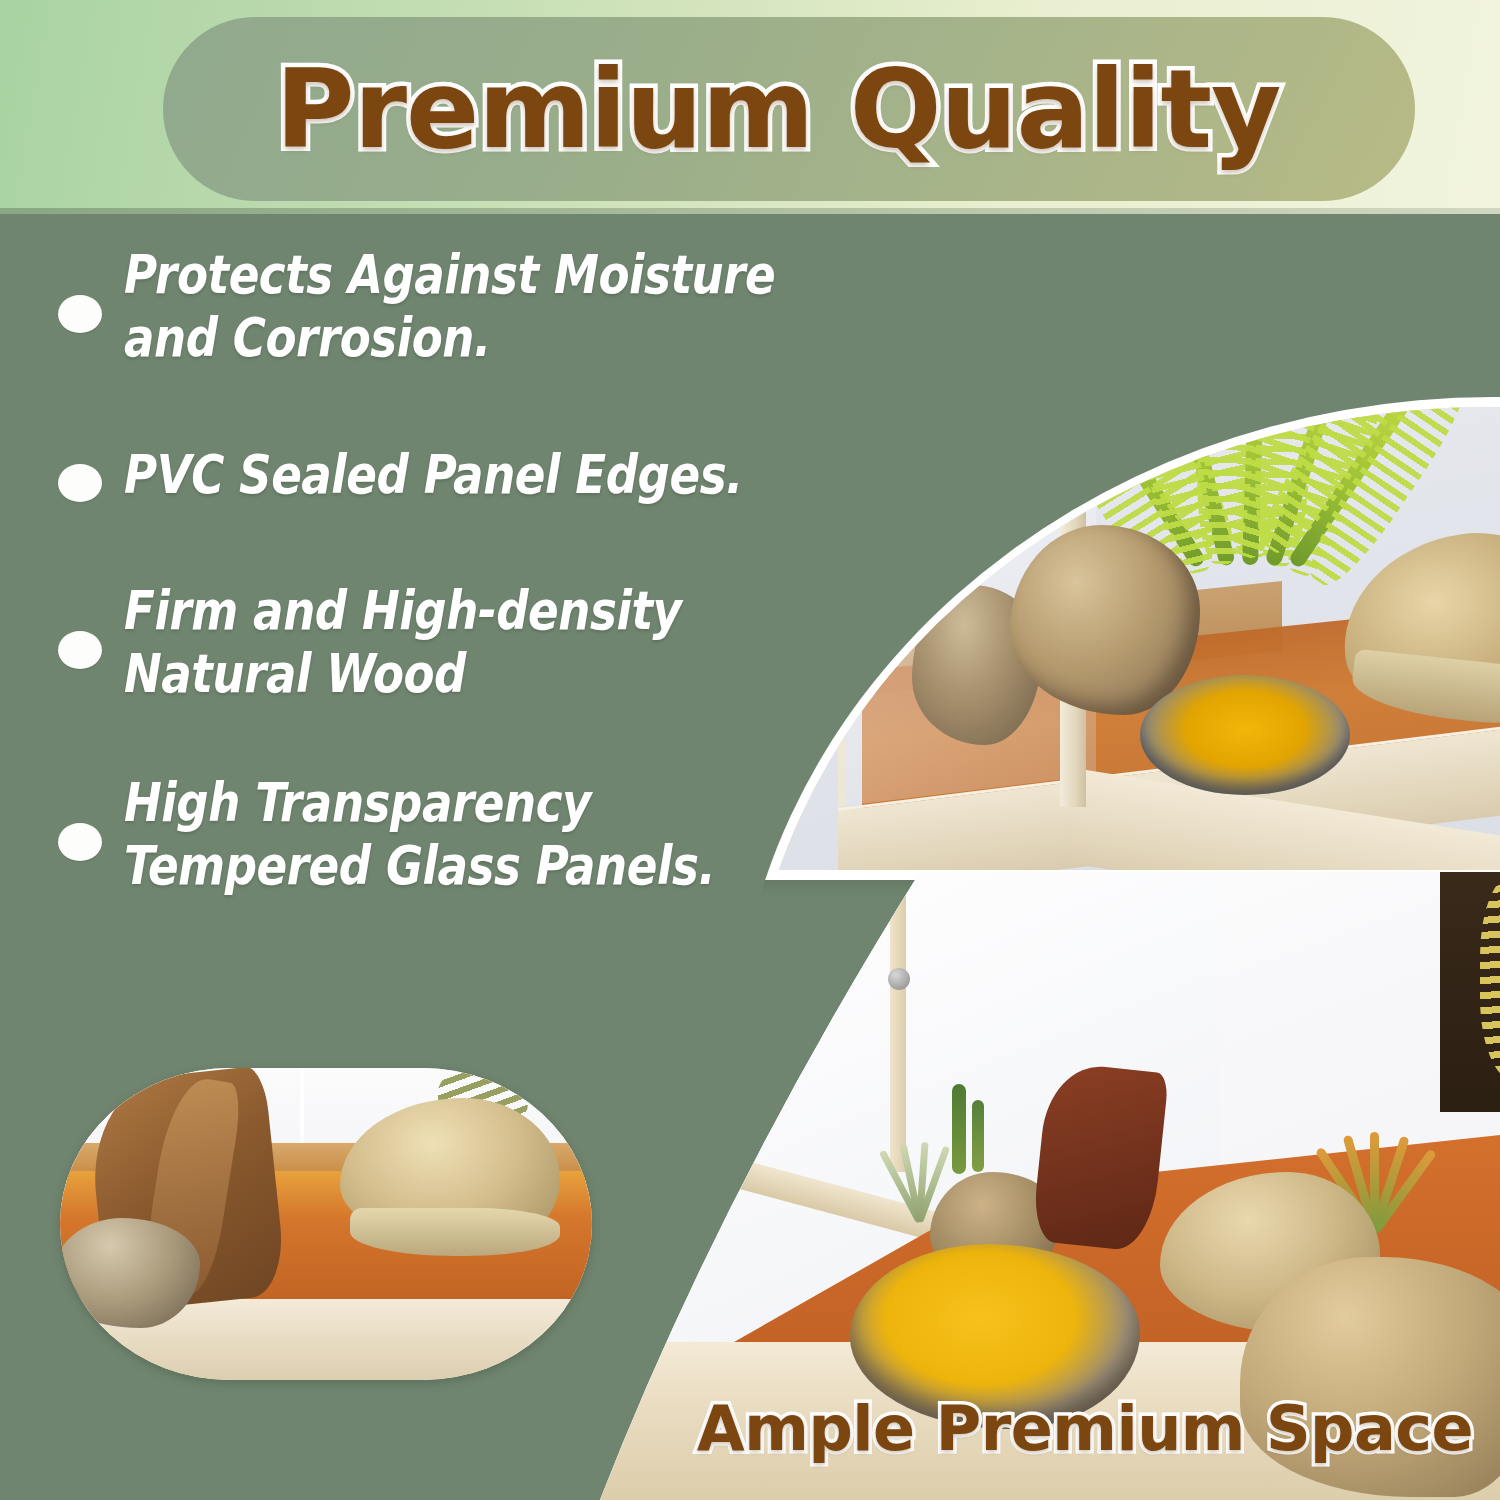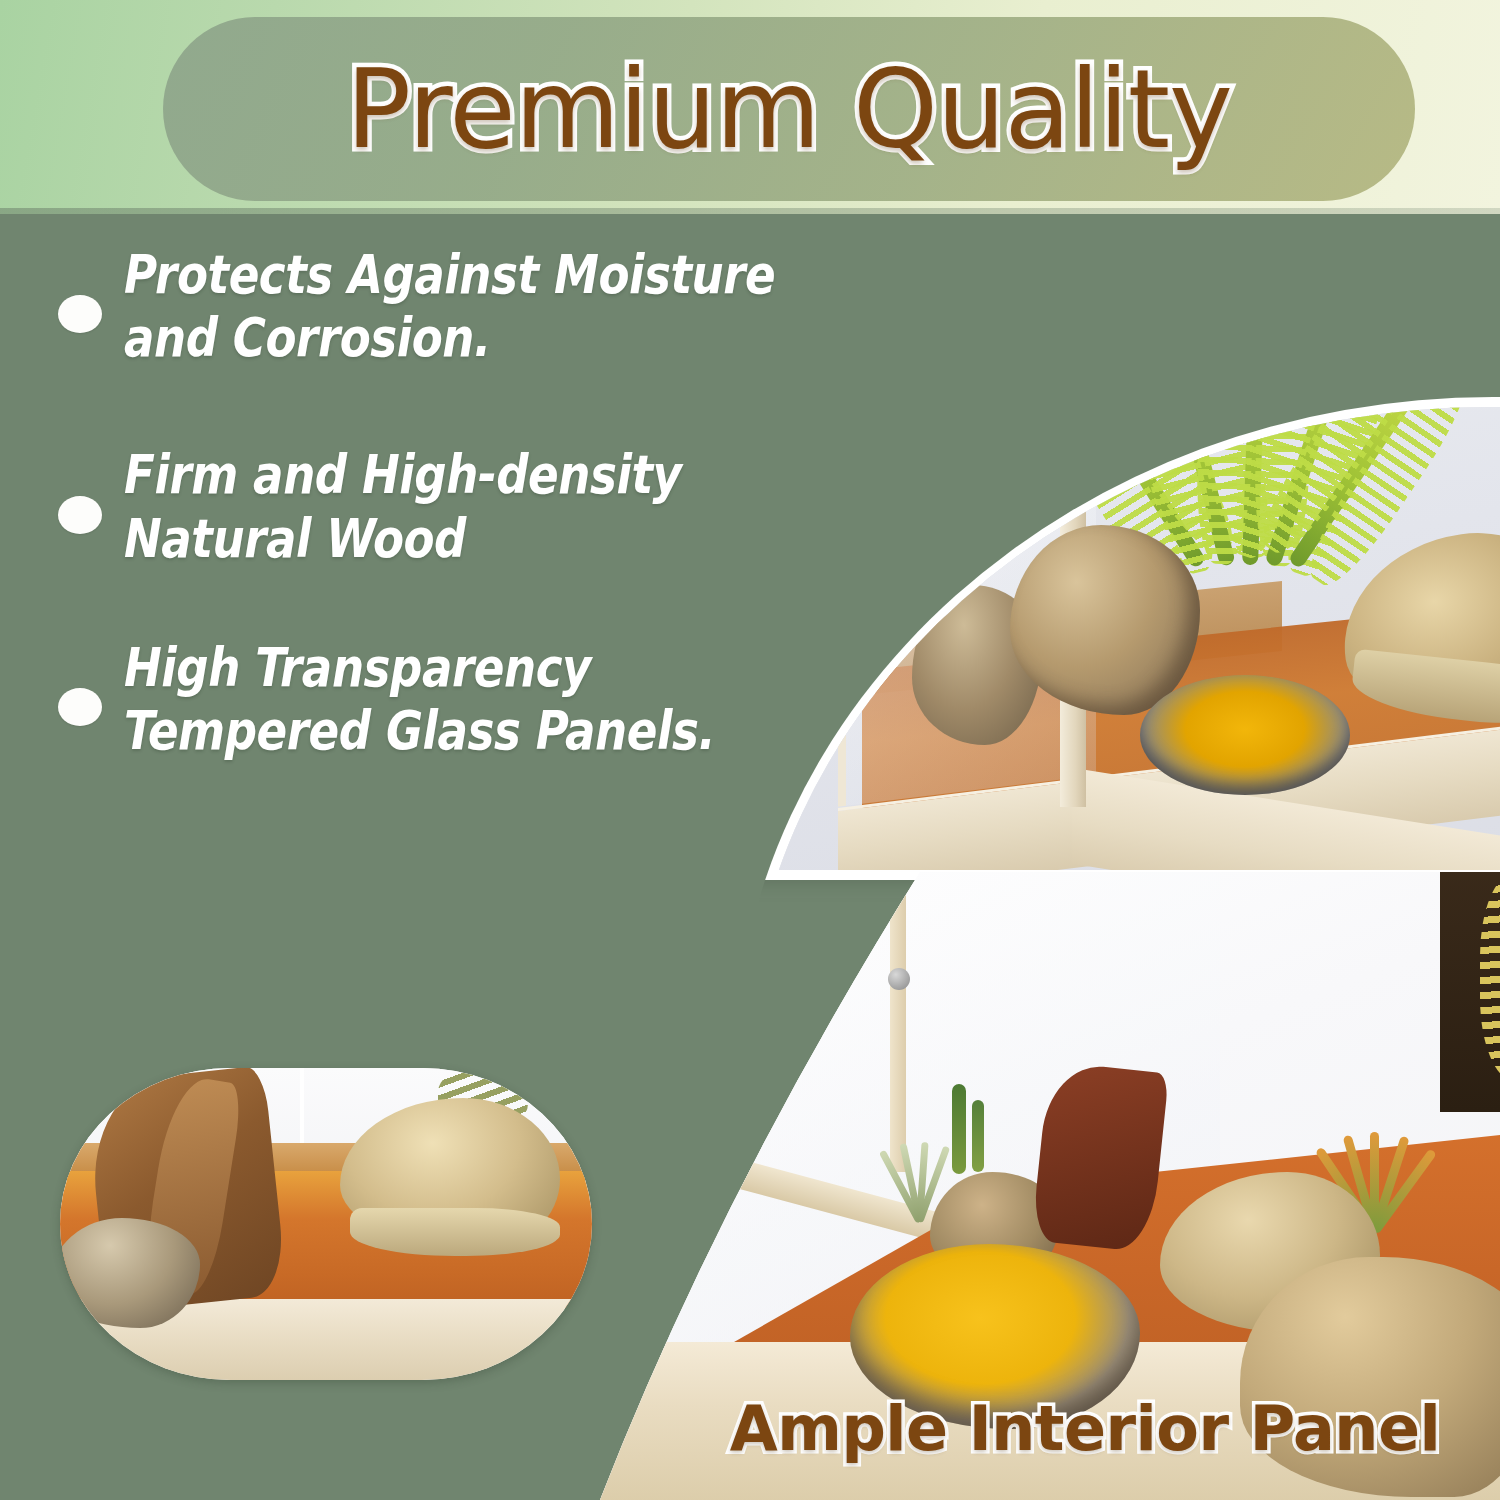--- a/index.html
+++ b/index.html
@@ -20,24 +20,24 @@
     content:"";position:absolute;left:0;bottom:0;width:100%;height:6px;
     background:linear-gradient(to right,rgba(110,130,108,.55),rgba(110,130,108,.25));
   }
   .title-pill{
     position:absolute;left:163px;top:17px;width:1252px;height:184px;
     border-radius:92px;
     background:linear-gradient(118deg,#8ea58b 0%, #93a887 30%, #9fae84 62%, #b2b57e 100%);
     opacity:.92;
   }
   .title-text{
-    position:absolute;left:163px;top:17px;width:1252px;height:184px;
+    position:absolute;left:152px;top:17px;width:1252px;height:184px;
     display:flex;align-items:center;justify-content:center;
     font-family:"DejaVu Sans","Liberation Sans",sans-serif;
-    font-weight:400;font-size:108px;letter-spacing:-1px;
+    font-weight:700;font-size:108px;letter-spacing:-1px;
     color:#7c4611;
     -webkit-text-stroke:9px #ffffff;
     paint-order:stroke fill;
     text-shadow:0 3px 5px rgba(90,60,20,.30);
     white-space:nowrap;
   }
 
   
   .bullets{
     position:absolute;left:58px;top:243px;width:790px;
@@ -324,20 +324,24 @@
     <div class="title-text">Premium Quality</div>
   </div>
 
   <div class="bullets">
 
     <div class="bullet-row b0">
       <span class="bullet-dot"></span>
       <span class="bullet-text">Protects Against Moisture and Corrosion.</span>
     </div>
 
+    <div class="bullet-row b1">
+      <span class="bullet-dot"></span>
+      <span class="bullet-text">PVC Sealed Panel Edges.</span>
+    </div>
 
     <div class="bullet-row b2">
       <span class="bullet-dot"></span>
       <span class="bullet-text">Firm and High-density Natural Wood</span>
     </div>
 
     <div class="bullet-row">
       <span class="bullet-dot"></span>
       <span class="bullet-text">High Transparency Tempered Glass Panels.</span>
     </div>
@@ -409,15 +413,15 @@
     <div class="ov-sand"></div>
     <div class="ov-base"></div>
     <div class="ov-leaf"></div>
     <div class="ov-wood"></div>
     <div class="ov-wood2"></div>
     <div class="ov-rock"></div>
     <div class="ov-skull"></div>
     <div class="ov-jaw"></div>
   </div>
 
-  <div class="caption">Ample Interior Panel</div>
+  <div class="caption">Ample Premium Space</div>
 
 </div>
 
 </body></html>

